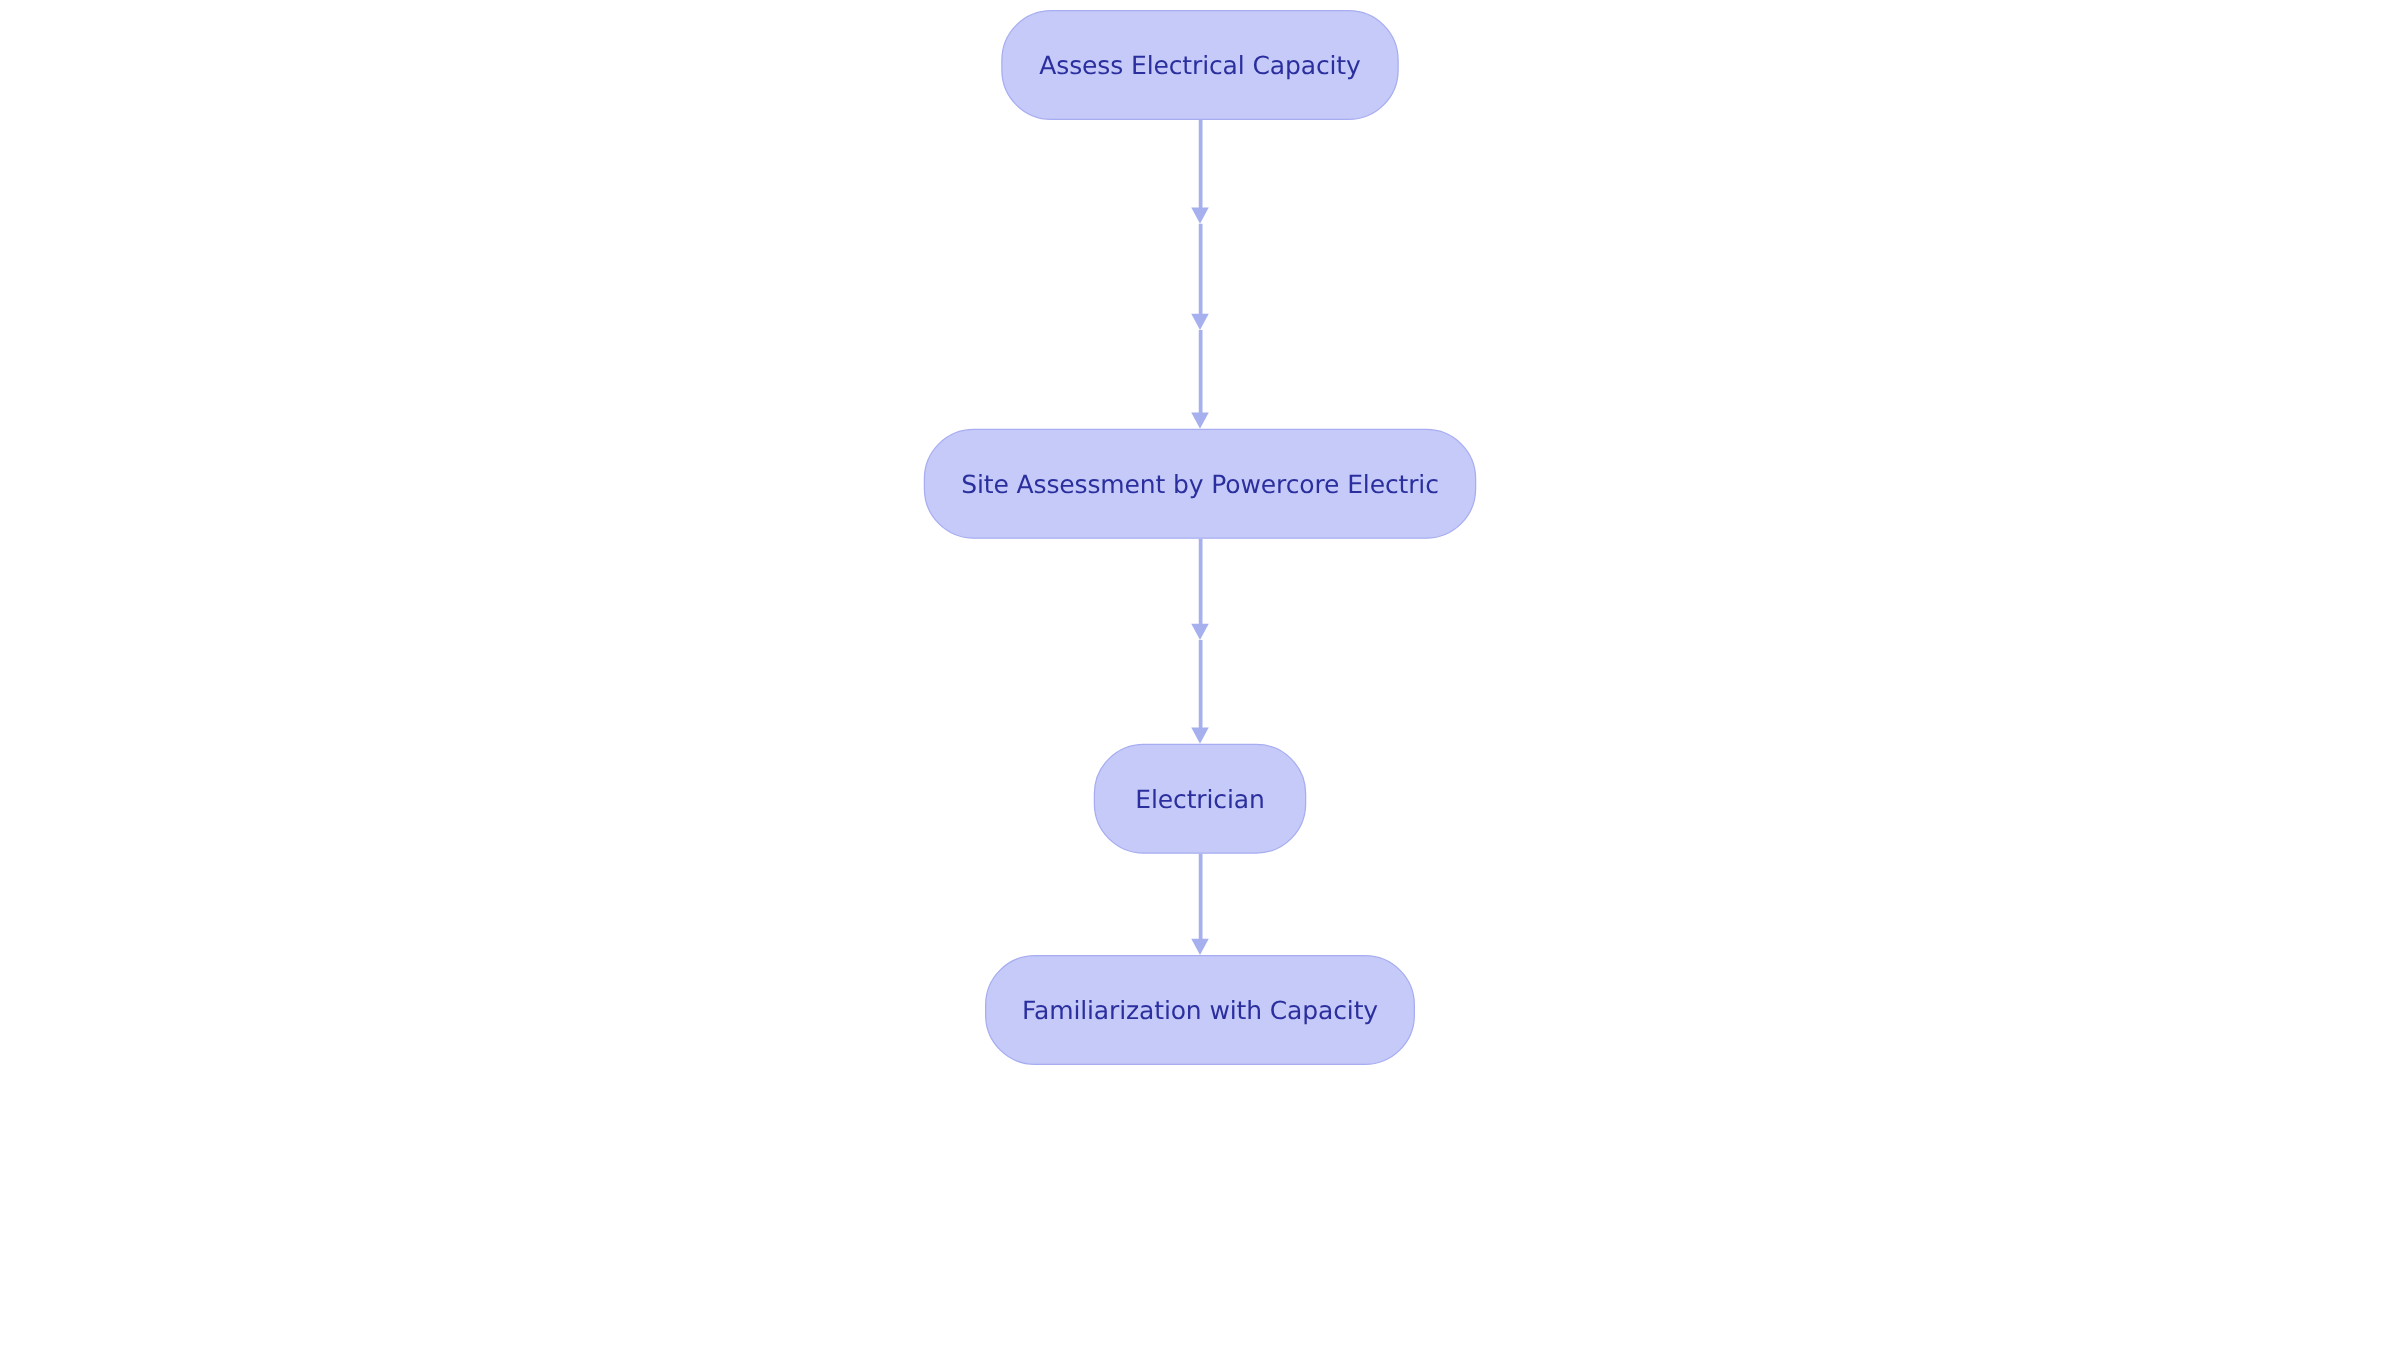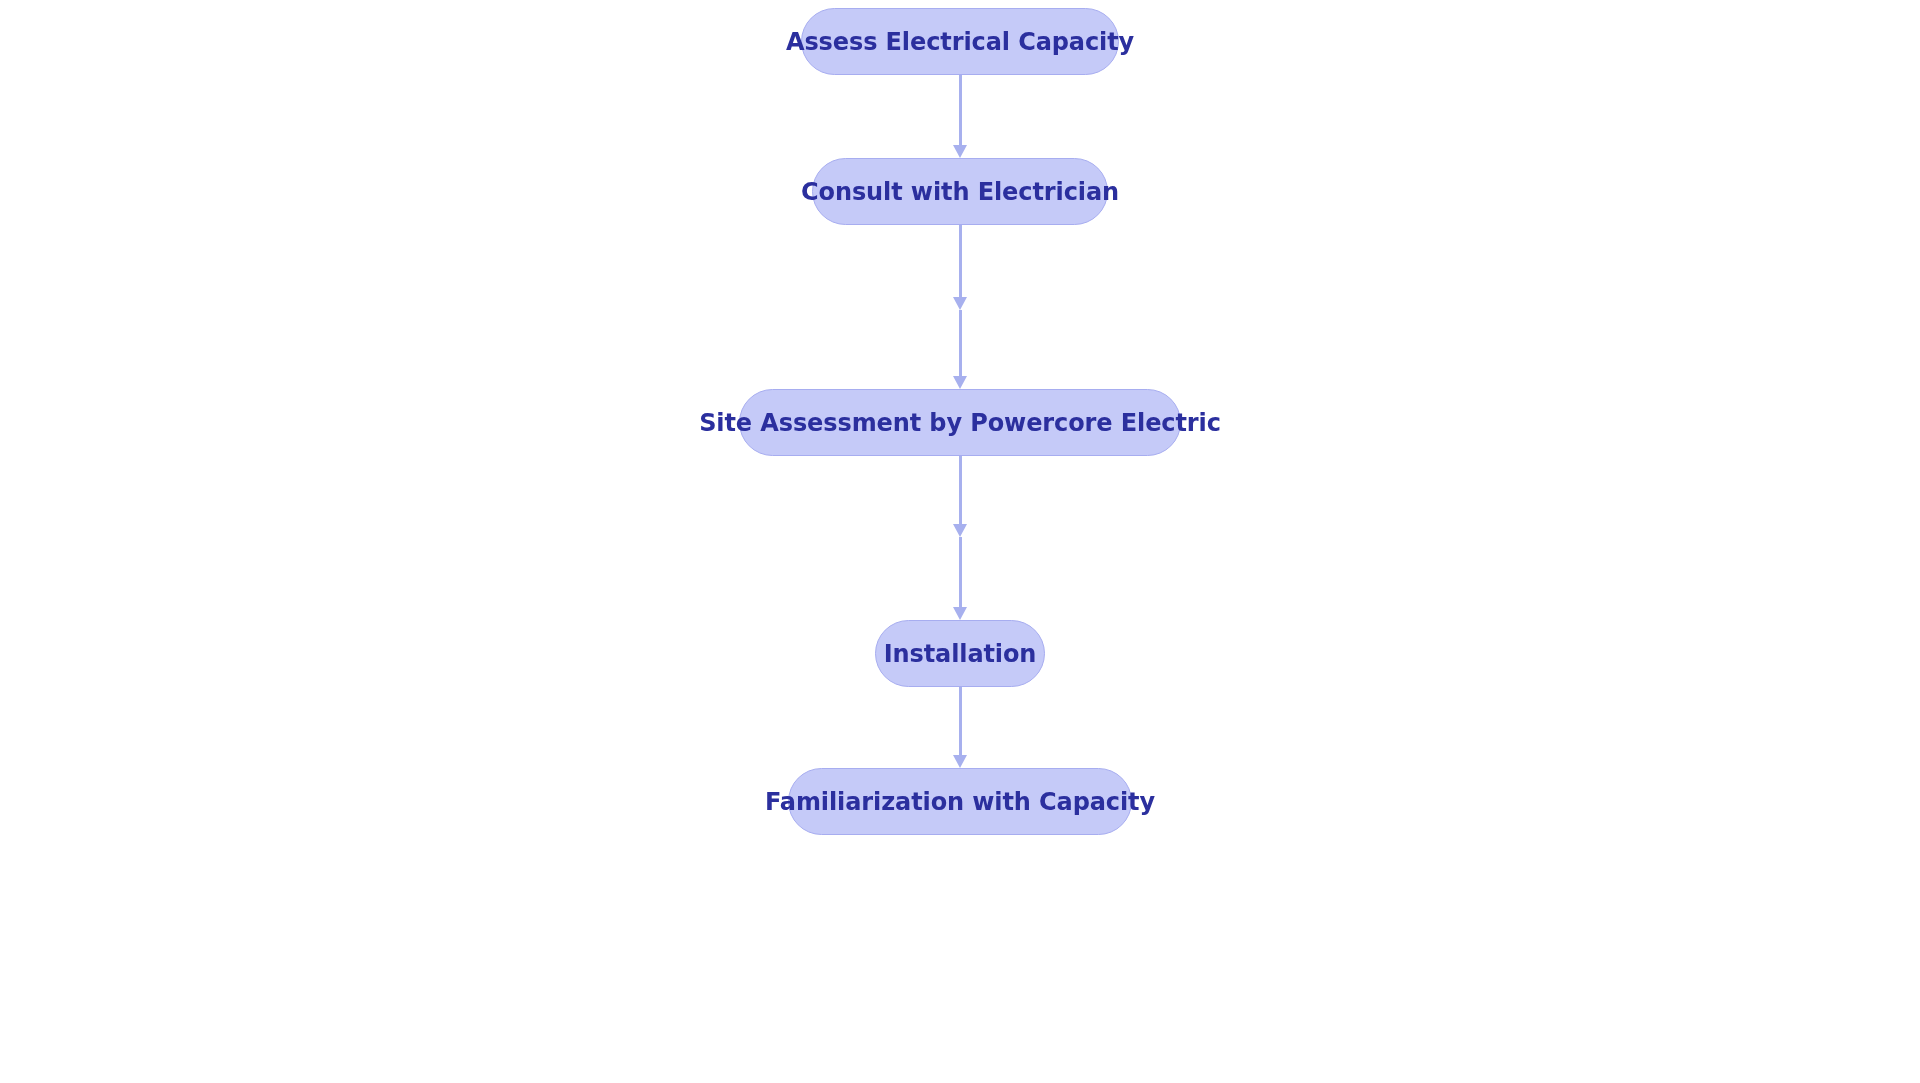--- a/index.html
+++ b/index.html
@@ -27,27 +27,27 @@
     height: 1083px;
     display: flex;
     flex-direction: column;
     align-items: center;
   }
   .flow-node {
     box-sizing: border-box;
     display: flex;
     align-items: center;
     justify-content: center;
-    height: 67px;
+    height: 88px;
     border-radius: 40px;
     background: #c5caf8;
     border: 1.3px solid #a7adf0;
     color: #2b2f9e;
-    font-size: 24px;
-    font-weight: 700;
+    font-size: 20px;
+    font-weight: 400;
     letter-spacing: -0.1px;
     white-space: nowrap;
     padding: 0 34px;
     position: relative;
   }
   .flow-node-label {
     display: block;
     line-height: 1;
   }
   .flow-connector {
@@ -83,23 +83,20 @@
 
     <div class="flow-node" style="width:318px">
       <span class="flow-node-label">Assess Electrical Capacity</span>
     </div>
 
     <div class="flow-connector">
       <span class="conn-line" style="height:71px"></span>
       <span class="conn-arrowhead"></span>
     </div>
 
-    <div class="flow-node" style="width:296px">
-      <span class="flow-node-label">Consult with Electrician</span>
-    </div>
 
     <div class="flow-connector">
       <span class="conn-line" style="height:73px"></span>
       <span class="conn-arrowhead"></span>
     </div>
 
 
     <div class="flow-connector">
       <span class="conn-line" style="height:67px"></span>
       <span class="conn-arrowhead"></span>
@@ -114,21 +111,21 @@
       <span class="conn-arrowhead"></span>
     </div>
 
 
     <div class="flow-connector">
       <span class="conn-line" style="height:71px"></span>
       <span class="conn-arrowhead"></span>
     </div>
 
     <div class="flow-node" style="width:170px">
-      <span class="flow-node-label">Installation</span>
+      <span class="flow-node-label">Electrician</span>
     </div>
 
     <div class="flow-connector">
       <span class="conn-line" style="height:69px"></span>
       <span class="conn-arrowhead"></span>
     </div>
 
     <div class="flow-node" style="width:344px">
       <span class="flow-node-label">Familiarization with Capacity</span>
     </div>

